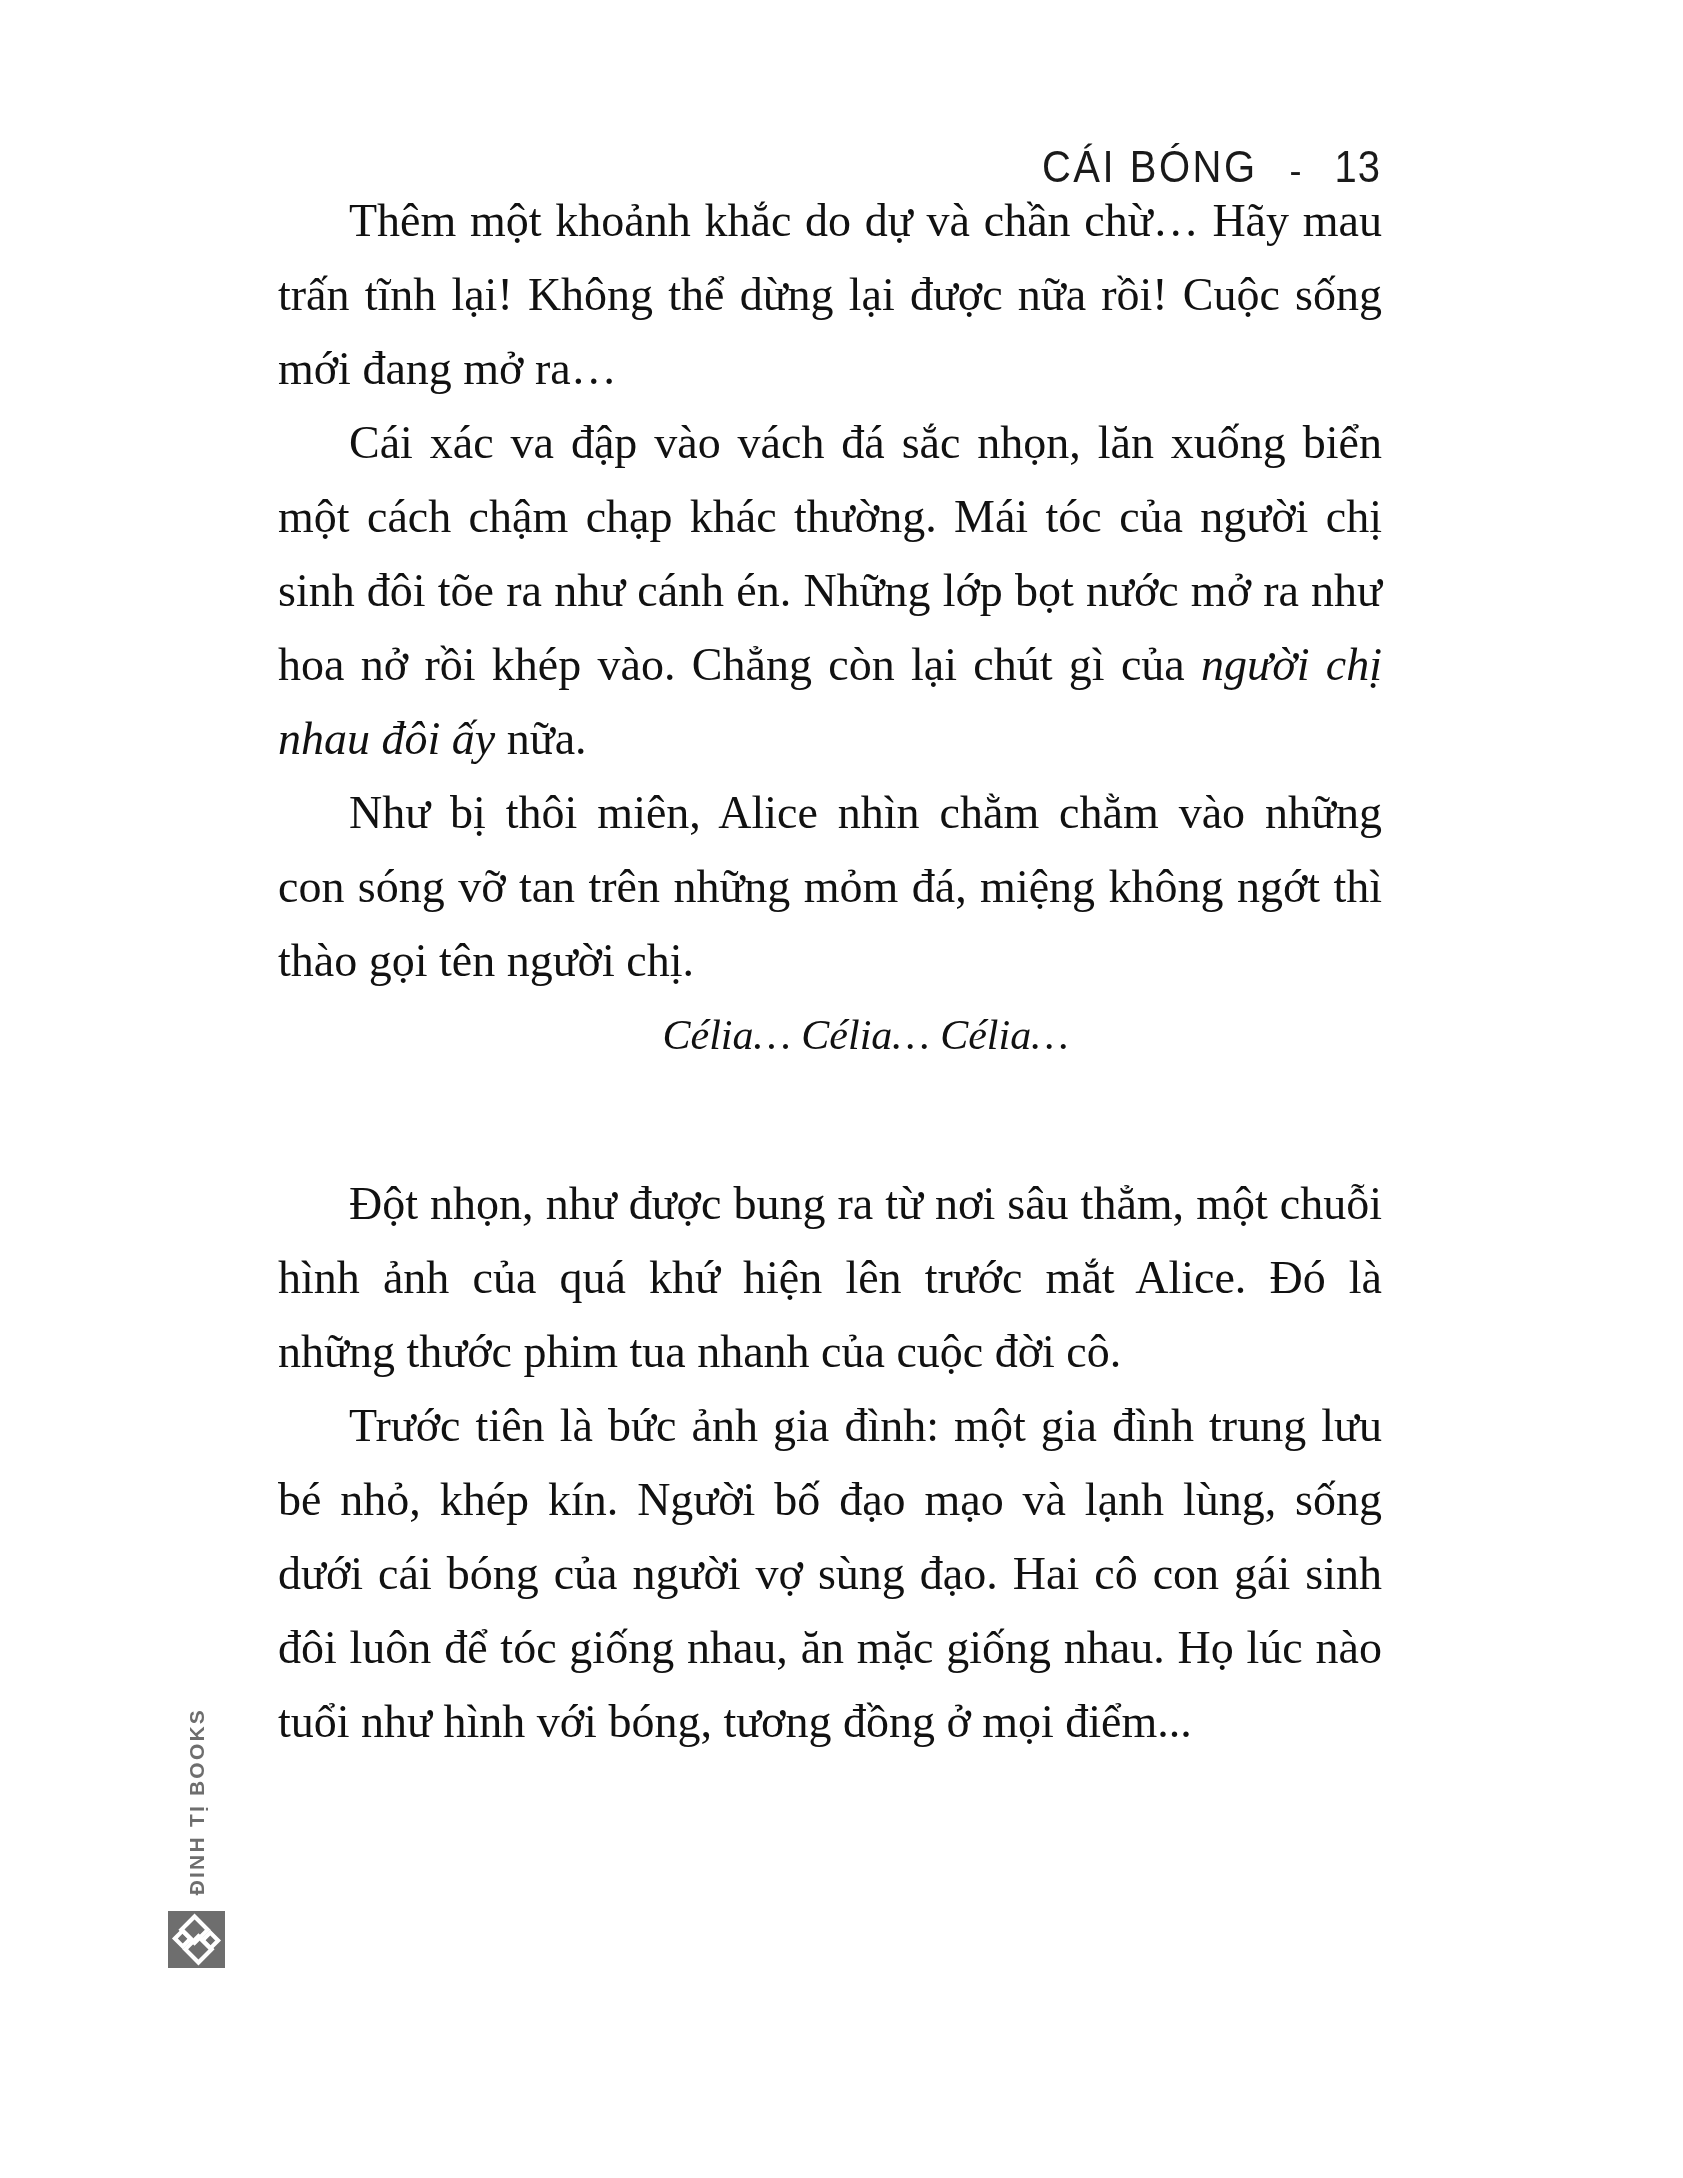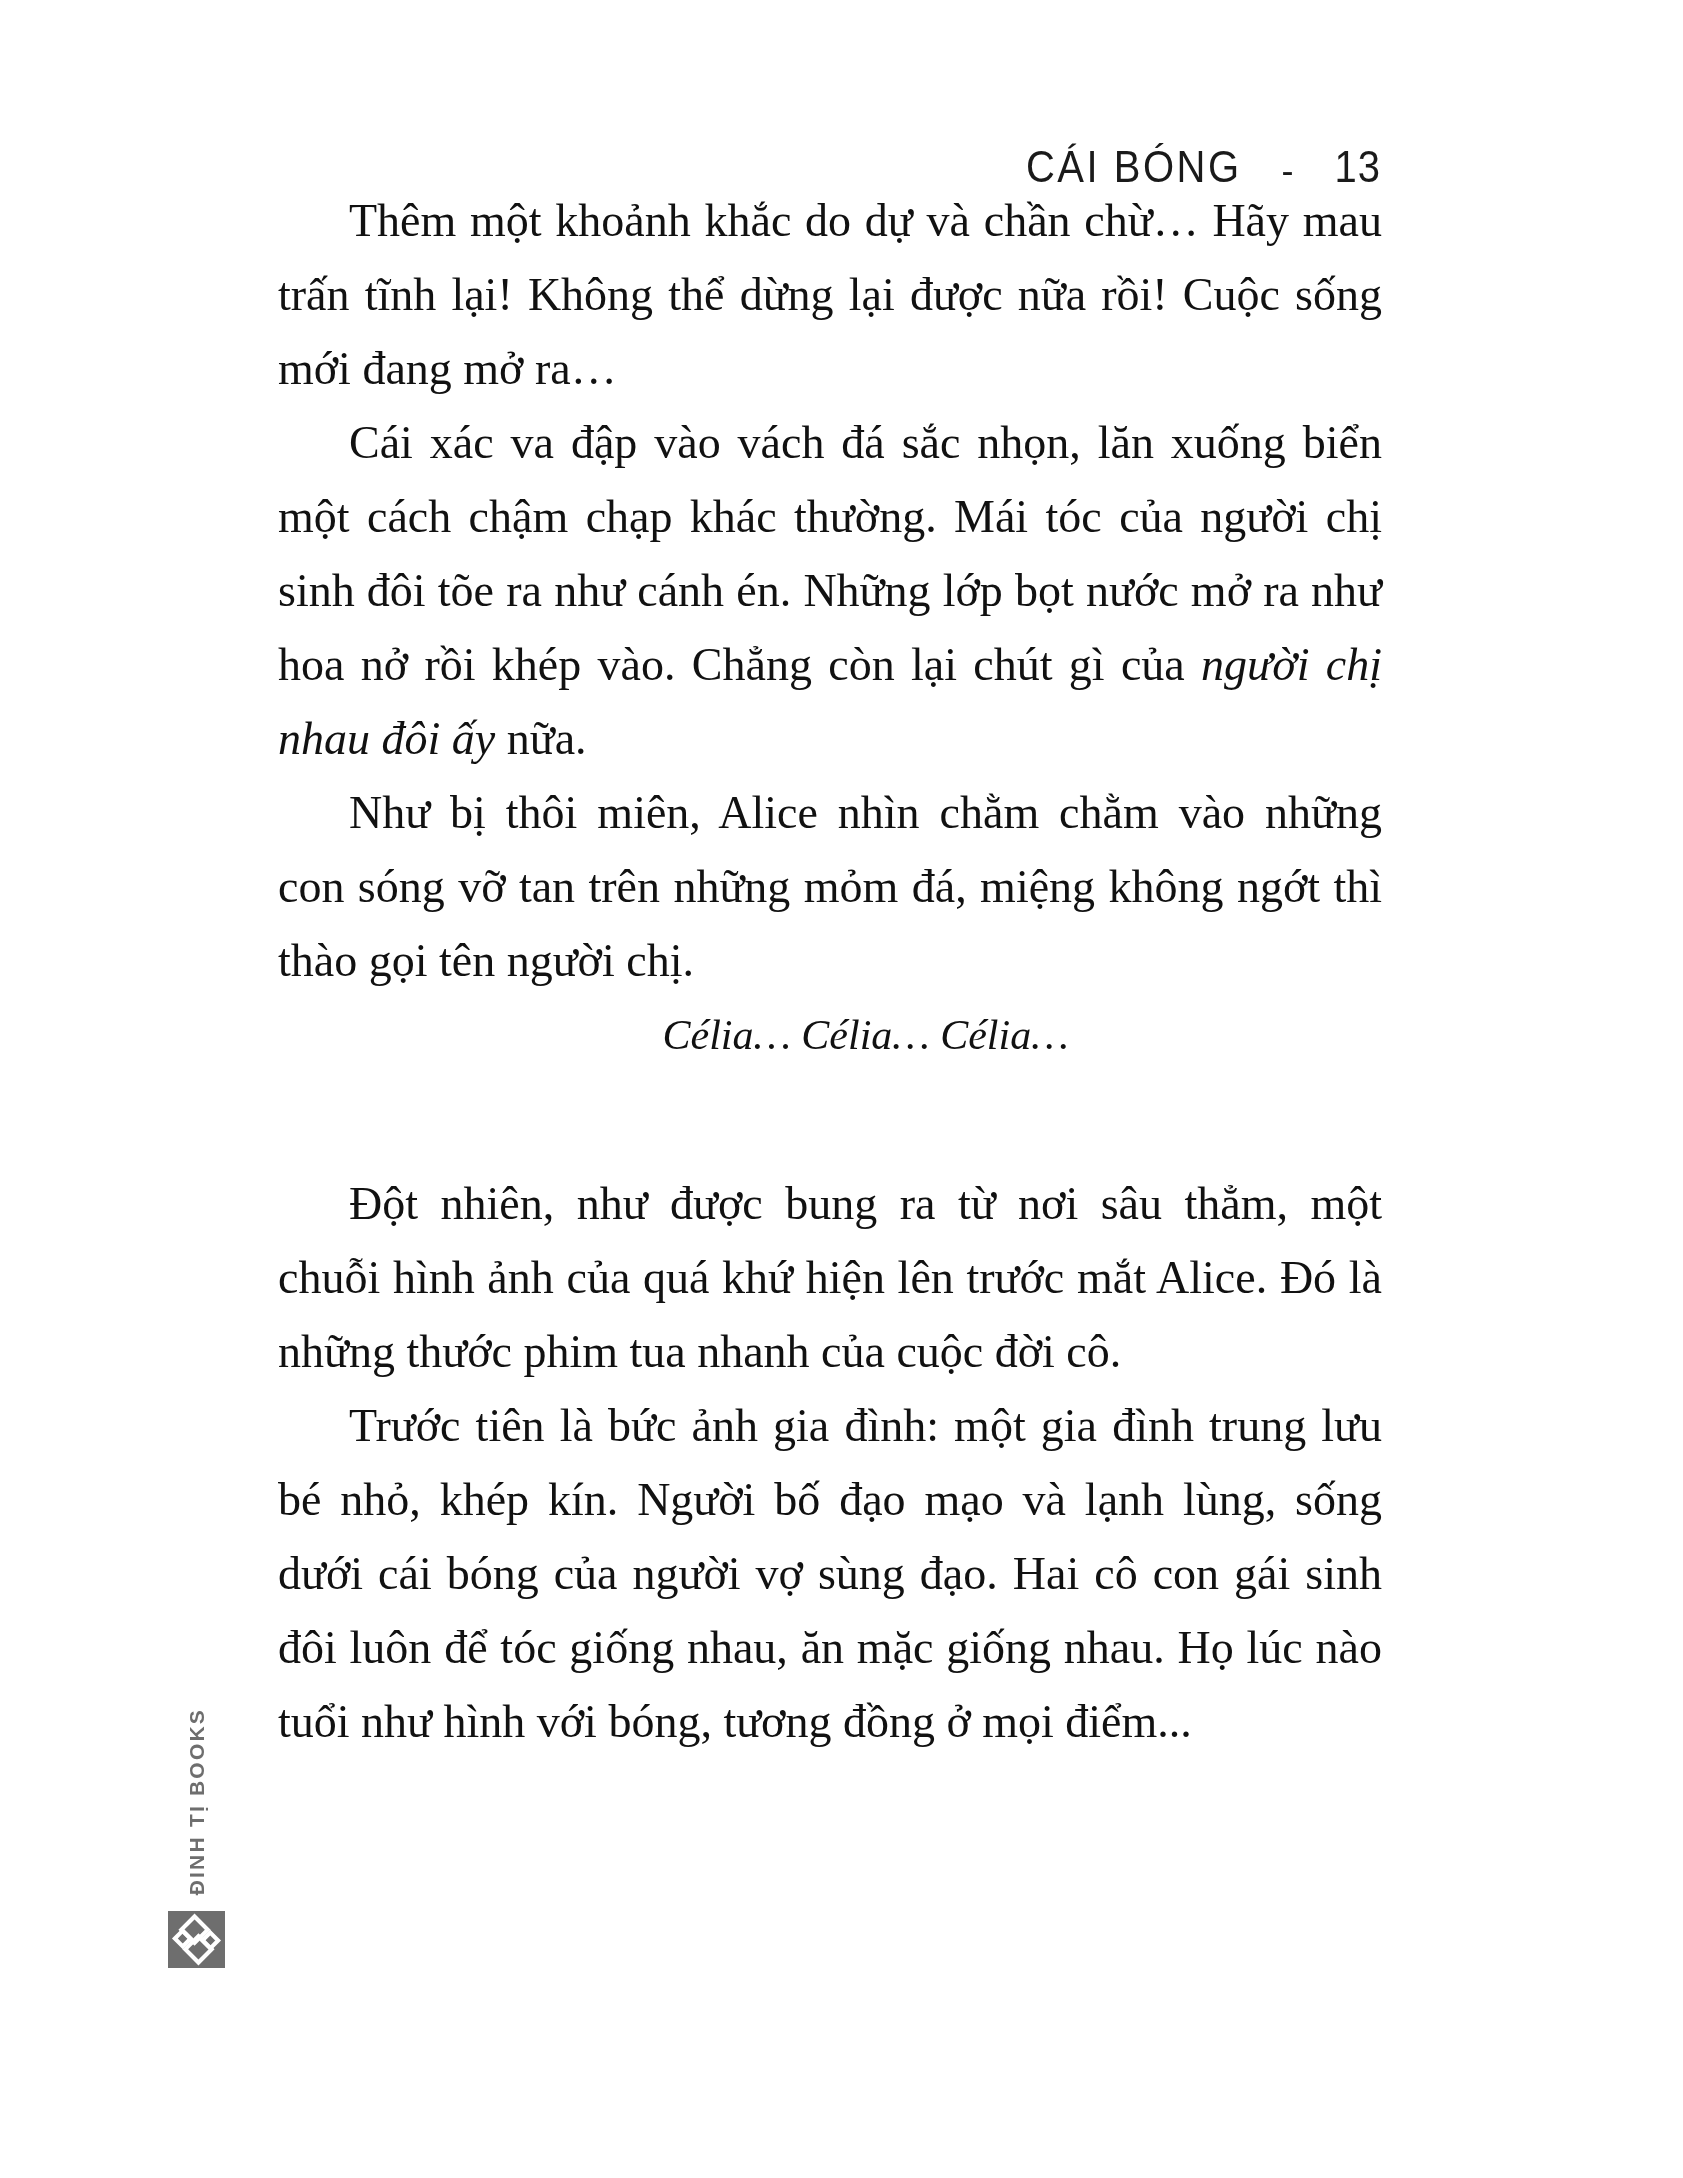--- a/index.html
+++ b/index.html
@@ -19,21 +19,21 @@
 
   
   .running-head {
     position: absolute;
     top: 147px;
     left: 277px;
     right: 302px;
     display: flex;
     justify-content: flex-end;
     align-items: baseline;
-    gap: 40px;
+    gap: 32px;
   }
 
   .running-head .rh-title {
     font-family: "Liberation Sans", sans-serif;
     font-size: 40px;
     font-weight: 400;
     letter-spacing: 2.5px;
     color: #1a1a1a;
     transform: scaleY(1.12);
     transform-origin: bottom;
@@ -146,21 +146,21 @@
 
 
     <p class="para"><span>Cái xác va đập vào vách đá sắc nhọn, lăn xuống biển một cách chậm chạp khác thường. Mái tóc của người chị sinh đôi tõe ra như cánh én. Những lớp bọt nước mở ra như hoa nở rồi khép vào. Chẳng còn lại chút gì của </span><span class="it">người chị nhau đôi ấy</span><span> nữa.</span></p>
 
     <p class="para">Như bị thôi miên, Alice nhìn chằm chằm vào những con sóng vỡ tan trên những mỏm đá, miệng không ngớt thì thào gọi tên người chị.</p>
 
     <p class="whisper">Célia… Célia… Célia…</p>
 
     <div class="section-gap"></div>
 
-    <p class="para">Đột nhiên, như được bung ra từ nơi sâu thẳm, một chuỗi hình ảnh của quá khứ hiện lên trước mắt Alice. Đó là những thước phim tua nhanh của cuộc đời cô.</p>
+    <p class="para">Đột nhọn, như được bung ra từ nơi sâu thẳm, một chuỗi hình ảnh của quá khứ hiện lên trước mắt Alice. Đó là những thước phim tua nhanh của cuộc đời cô.</p>
 
     <p class="para">Trước tiên là bức ảnh gia đình: một gia đình trung lưu bé nhỏ, khép kín. Người bố đạo mạo và lạnh lùng, sống dưới cái bóng của người vợ sùng đạo. Hai cô con gái sinh đôi luôn để tóc giống nhau, ăn mặc giống nhau. Họ lúc nào tuổi như hình với bóng, tương đồng ở mọi điểm...</p>
 
 
   </div>
 
   <div class="pub-mark">
     <span class="pub-name">ĐINH TỊ BOOKS</span>
     <span class="pub-logo">
       <svg width="57" height="57" viewBox="0 0 58 58" aria-hidden="true">

